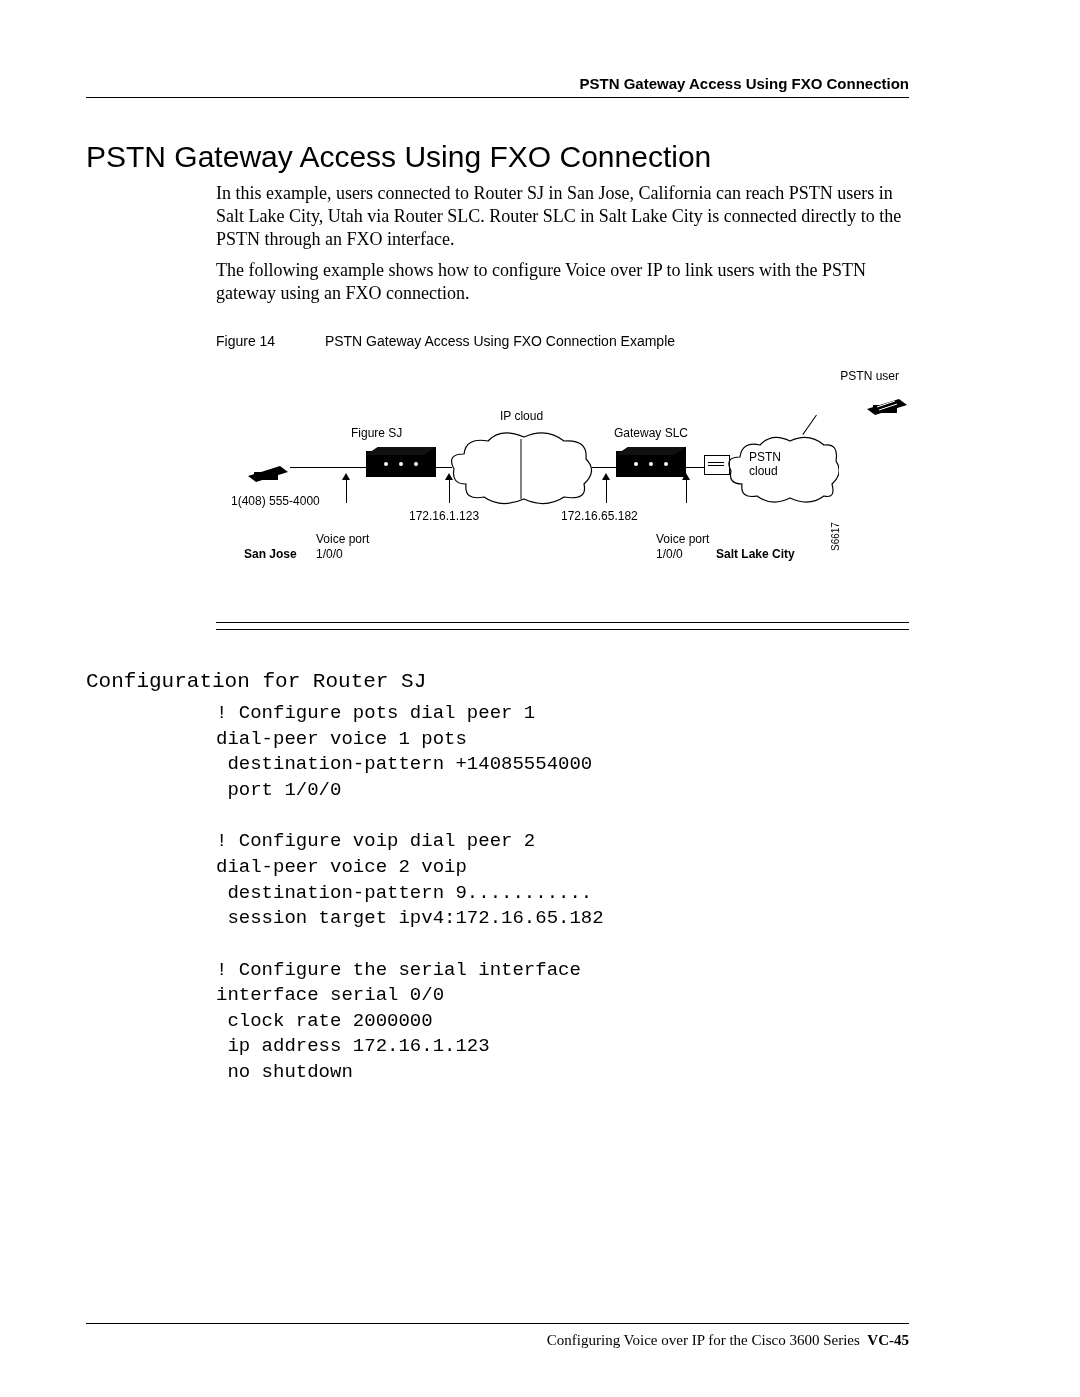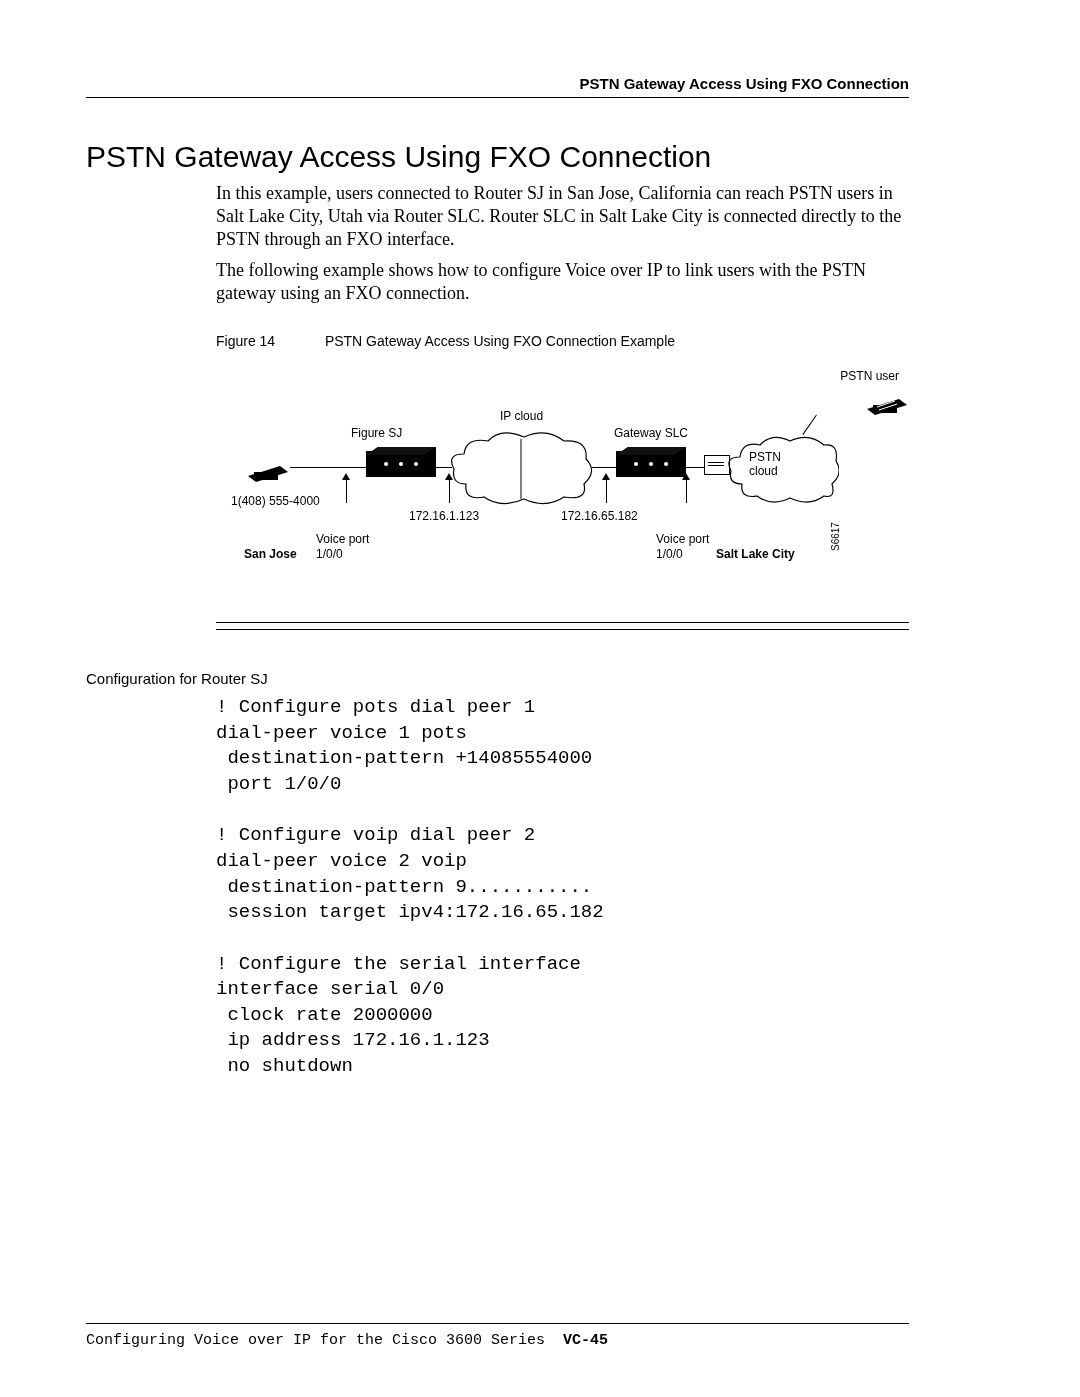--- a/index.html
+++ b/index.html
@@ -99,42 +99,42 @@
       content:"";
       position:absolute;
       top:-6px; left:-4px;
       border-left:4px solid transparent;
       border-right:4px solid transparent;
       border-bottom:7px solid #000;
     }
     .hline { position:absolute; height:1px; background:#000; }
     .note-rule { border-top:1px solid #000; margin: 6px 0; }
     h2 {
-      font-family: Liberation Sans, sans-serif;
+      font-family: Liberation Mono, monospace;
       font-weight: normal;
-      font-size: 15px;
+      font-size: 21px;
       margin: 40px 0 8px 0;
     }
     pre.code {
       font-family: "Courier New", Courier, monospace;
       font-size: 19px;
       line-height: 1.35;
       margin: 2px 0 0 0;
       white-space: pre;
     }
     .footer {
       position: absolute;
       bottom: 48px;
       left: 75px;
       right: 90px;
       border-top: 1px solid #000;
       padding-top: 8px;
-      font-family: Liberation Mono, monospace;
+      font-family: Liberation Serif, serif;
       font-size: 15px;
-      text-align: left;
+      text-align: right;
     }
     .footer .pn { font-weight: bold; }
     .sideways {
       transform: rotate(-90deg);
       transform-origin: left top;
       font-size: 10px;
     }
     .co-icon {
       position:absolute;
       width:24px; height:18px;

